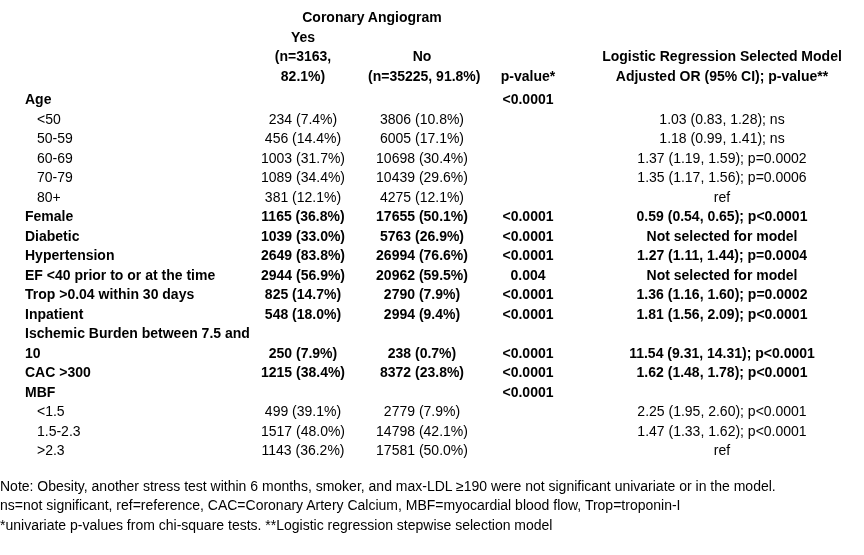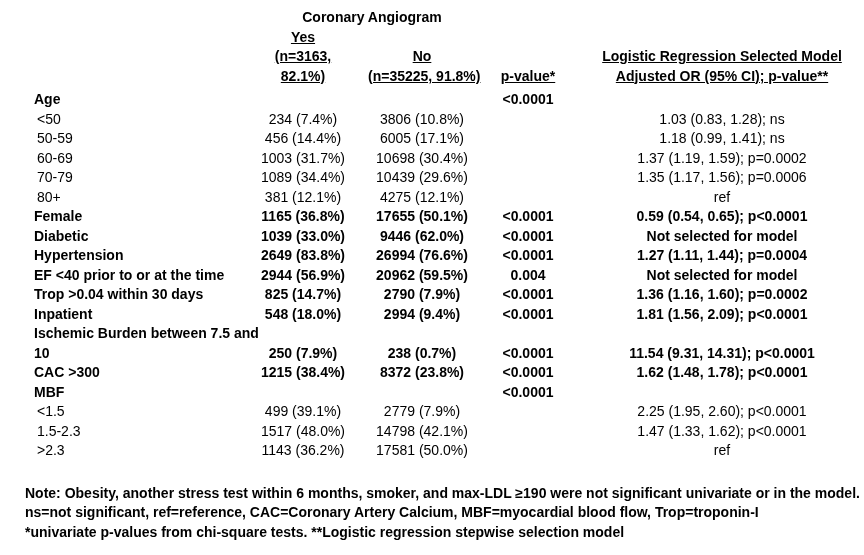--- a/index.html
+++ b/index.html
@@ -39,47 +39,46 @@
   .thead-cols {
     display: grid;
     grid-template-columns: 238px 130px 108px 104px 284px;
     align-items: end;
   }
   .thead-cols .hcell {
     text-align: center;
     font-weight: bold;
     line-height: 19.5px;
   }
-  .hline { white-space: nowrap; text-decoration: underline; }
+  .hline { white-space: nowrap; }
 
   
   .tbody { margin-top: 4px; }
   .trow {
     display: grid;
     grid-template-columns: 238px 130px 108px 104px 284px;
     align-items: end;
   }
   .c {
     line-height: 19.5px;
     text-align: center;
     white-space: nowrap;
   }
   .c1 {
     text-align: left;
-    padding-left: 34px;
+    padding-left: 25px;
   }
   .c1 .label { white-space: pre; }
   .trow.indent .c1 { padding-left: 37px; }
   .trow.bold .c1 { font-weight: bold; }
 
   
   .notes {
-    margin-top: 23px;
-    padding-left: 25px;
-    font-weight: bold;
+    margin-top: 16px;
+    font-weight: normal;
   }
   .notes .note-line {
     line-height: 19.5px;
     white-space: nowrap;
   }
 </style>
 </head>
 <body>
 
 <div class="page">
@@ -162,21 +161,21 @@
     <div class="c c1"><span class="label">Female</span></div>
     <div class="c c2">1165 (36.8%)</div>
     <div class="c c3">17655 (50.1%)</div>
     <div class="c c4">&lt;0.0001</div>
     <div class="c c5">0.59 (0.54, 0.65); p&lt;0.0001</div>
   </div>
 
   <div class="trow bold">
     <div class="c c1"><span class="label">Diabetic</span></div>
     <div class="c c2">1039 (33.0%)</div>
-    <div class="c c3">9446 (62.0%)</div>
+    <div class="c c3">5763 (26.9%)</div>
     <div class="c c4">&lt;0.0001</div>
     <div class="c c5">Not selected for model</div>
   </div>
 
   <div class="trow bold">
     <div class="c c1"><span class="label">Hypertension</span></div>
     <div class="c c2">2649 (83.8%)</div>
     <div class="c c3">26994 (76.6%)</div>
     <div class="c c4">&lt;0.0001</div>
     <div class="c c5">1.27 (1.11, 1.44); p=0.0004</div>

